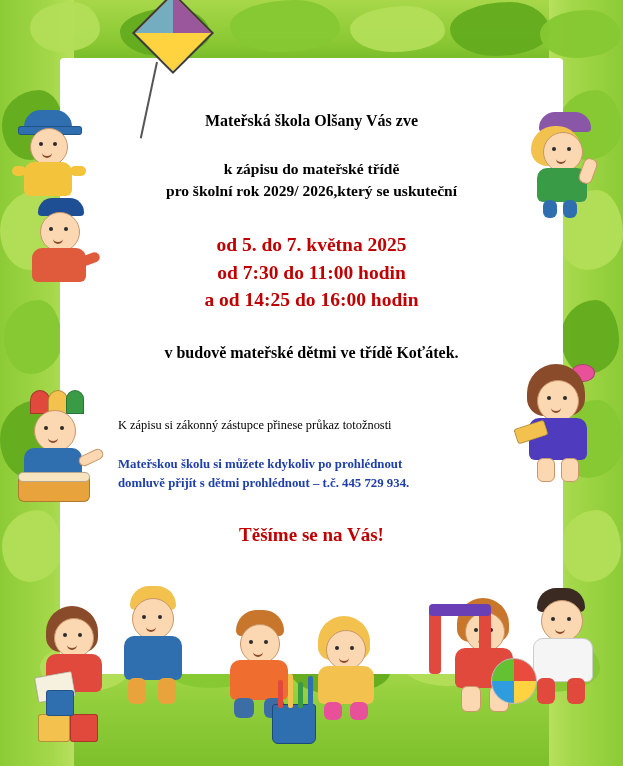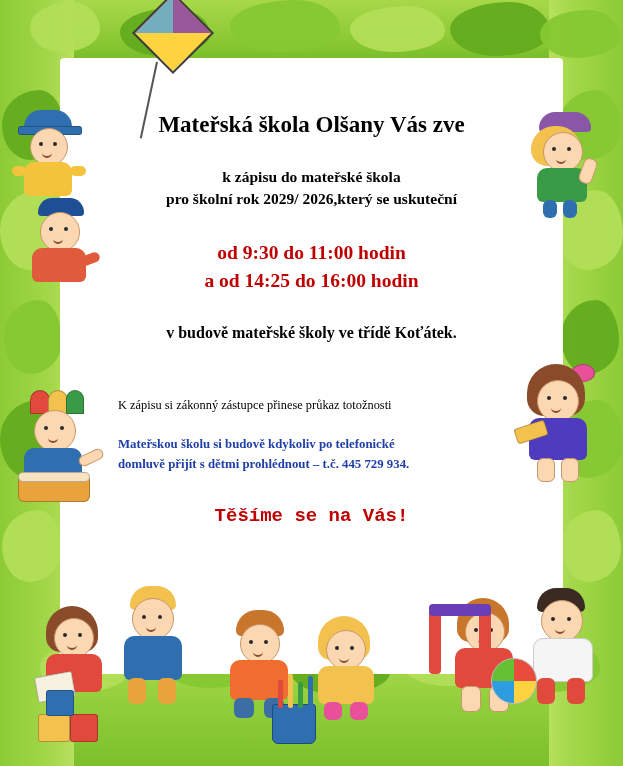--- a/index.html
+++ b/index.html
@@ -84,21 +84,21 @@
   }
   .title {
     font-size: 26.5px;
     font-weight: bold;
     letter-spacing: .6px;
     color: #000000;
     margin: 18px 0 0 0;
     white-space: nowrap;
   }
   .subtitle {
-    font-size: 23px;
+    font-size: 16px;
     font-weight: bold;
     color: #000000;
     margin: 34px 0 0 0;
   }
   .line-normal {
     font-size: 15.5px;
     font-weight: bold;
     color: #000000;
     margin: 0;
     line-height: 1.45;
@@ -136,21 +136,20 @@
     line-height: 1.55;
     margin-top: 20px;
     padding-left: 50px;
     padding-right: 20px;
   }
   .closing {
     color: #c00000;
     font-size: 19px;
     font-weight: bold;
     margin-top: 30px;
-    font-family: Liberation Mono, monospace;
   }
 
   
   .kid { position: absolute; }
   .head {
     position: absolute;
     border-radius: 50%;
     background: #fbd7b2;
     border: 1px solid #c9976a;
   }
@@ -415,36 +414,37 @@
     <div class="pencil" style="bottom:58px;left:278px;height:28px;background:#e0493c;"></div>
     <div class="pencil" style="bottom:58px;left:288px;height:34px;background:#f2c14e;"></div>
     <div class="pencil" style="bottom:58px;left:298px;height:26px;background:#3a9b46;"></div>
     <div class="pencil" style="bottom:58px;left:308px;height:32px;background:#2f6fb0;"></div>
   </div>
 
   <div class="content">
     <h2 class="subtitle">Mateřská škola Olšany Vás zve</h2>
 
     <div class="block-invite">
-      <p class="line-normal">k zápisu do mateřské škola</p>
+      <p class="line-normal">k zápisu do mateřské třídě</p>
       <p class="line-normal">pro školní rok 2029/ 2026,který se uskuteční</p>
     </div>
 
     <div class="dates">
-      <p style="margin:0;">od 9:30 do 11:00 hodin</p>
+      <p style="margin:0;">od 5. do 7. května 2025</p>
+      <p style="margin:0;">od 7:30 do 11:00 hodin</p>
       <p style="margin:0;">a od 14:25 do 16:00 hodin</p>
     </div>
 
-    <p class="place">v budově mateřské školy ve třídě Koťátek.</p>
+    <p class="place">v budově mateřské dětmi ve třídě Koťátek.</p>
 
     <div class="small-left">
       <div>K zápisu si zákonný zástupce přinese průkaz totožnosti</div>
     </div>
 
     <div class="blue-left">
-      <div>Mateřskou školu si budově kdykoliv po telefonické</div>
+      <div>Mateřskou školu si můžete kdykoliv po prohlédnout</div>
       <div>domluvě přijít s dětmi prohlédnout – t.č. 445 729 934.</div>
     </div>
 
     <p class="closing">Těšíme se na Vás!</p>
   </div>
 
 </div>
 
 </body></html>

